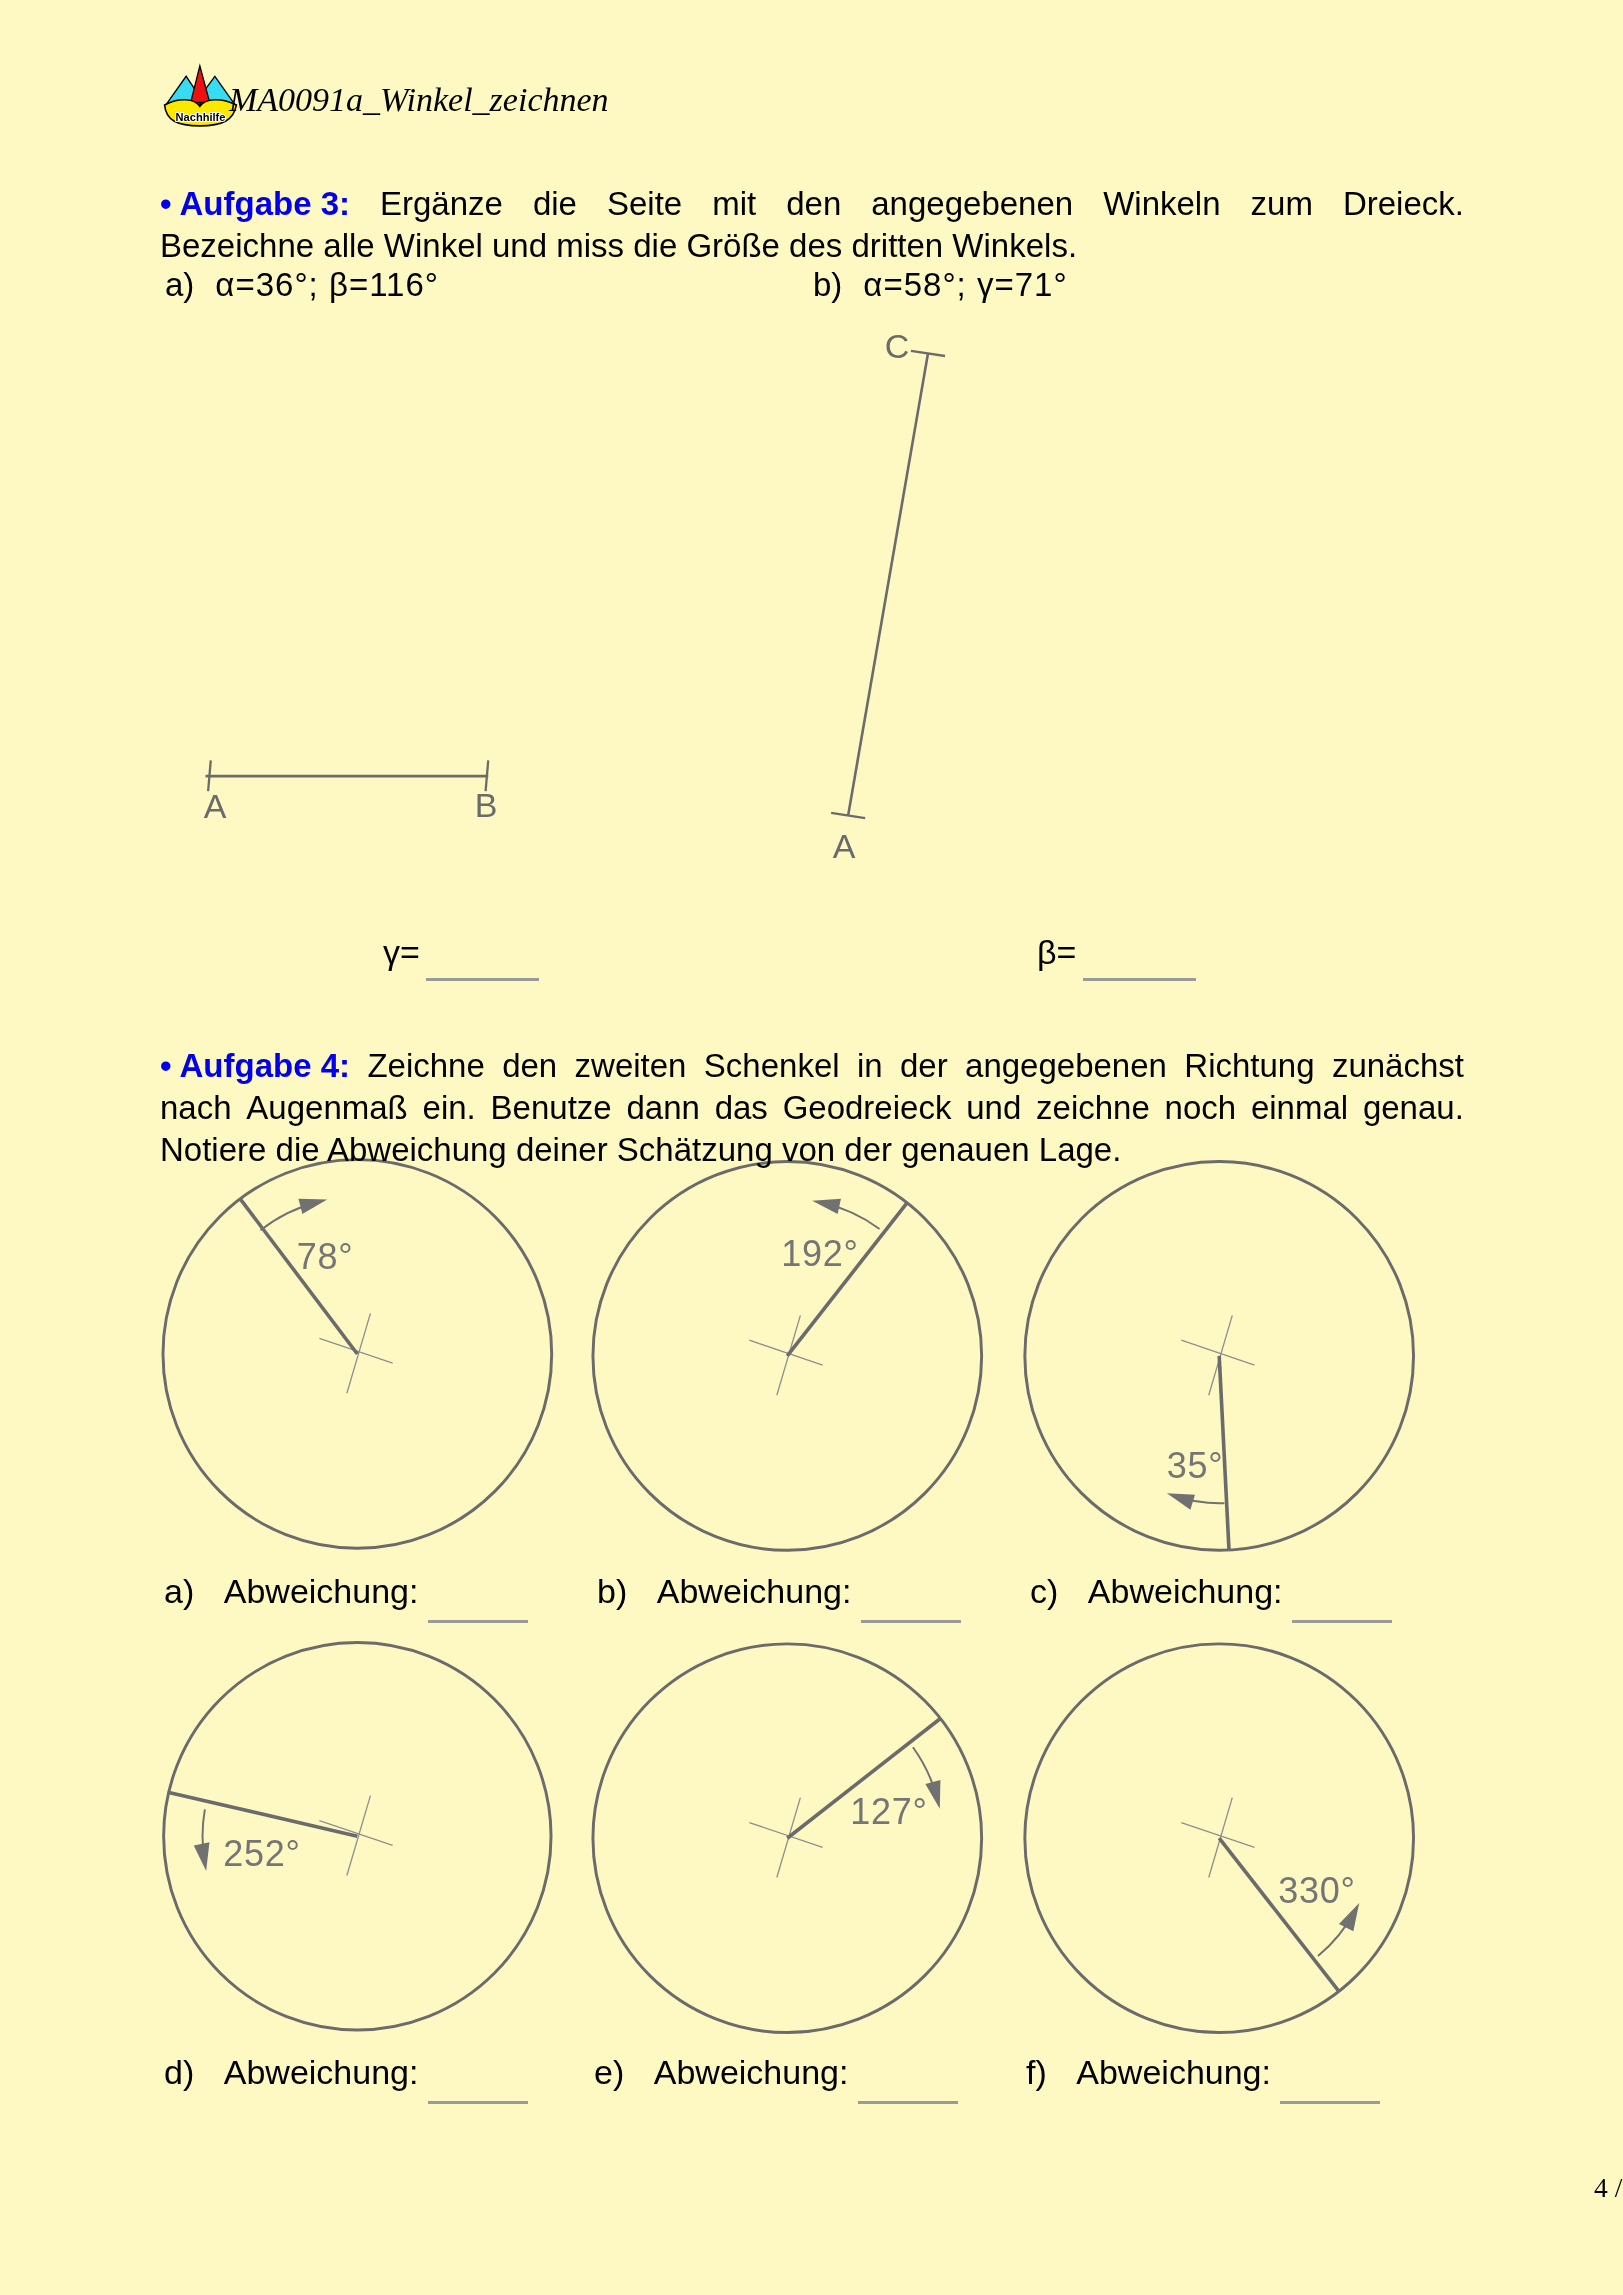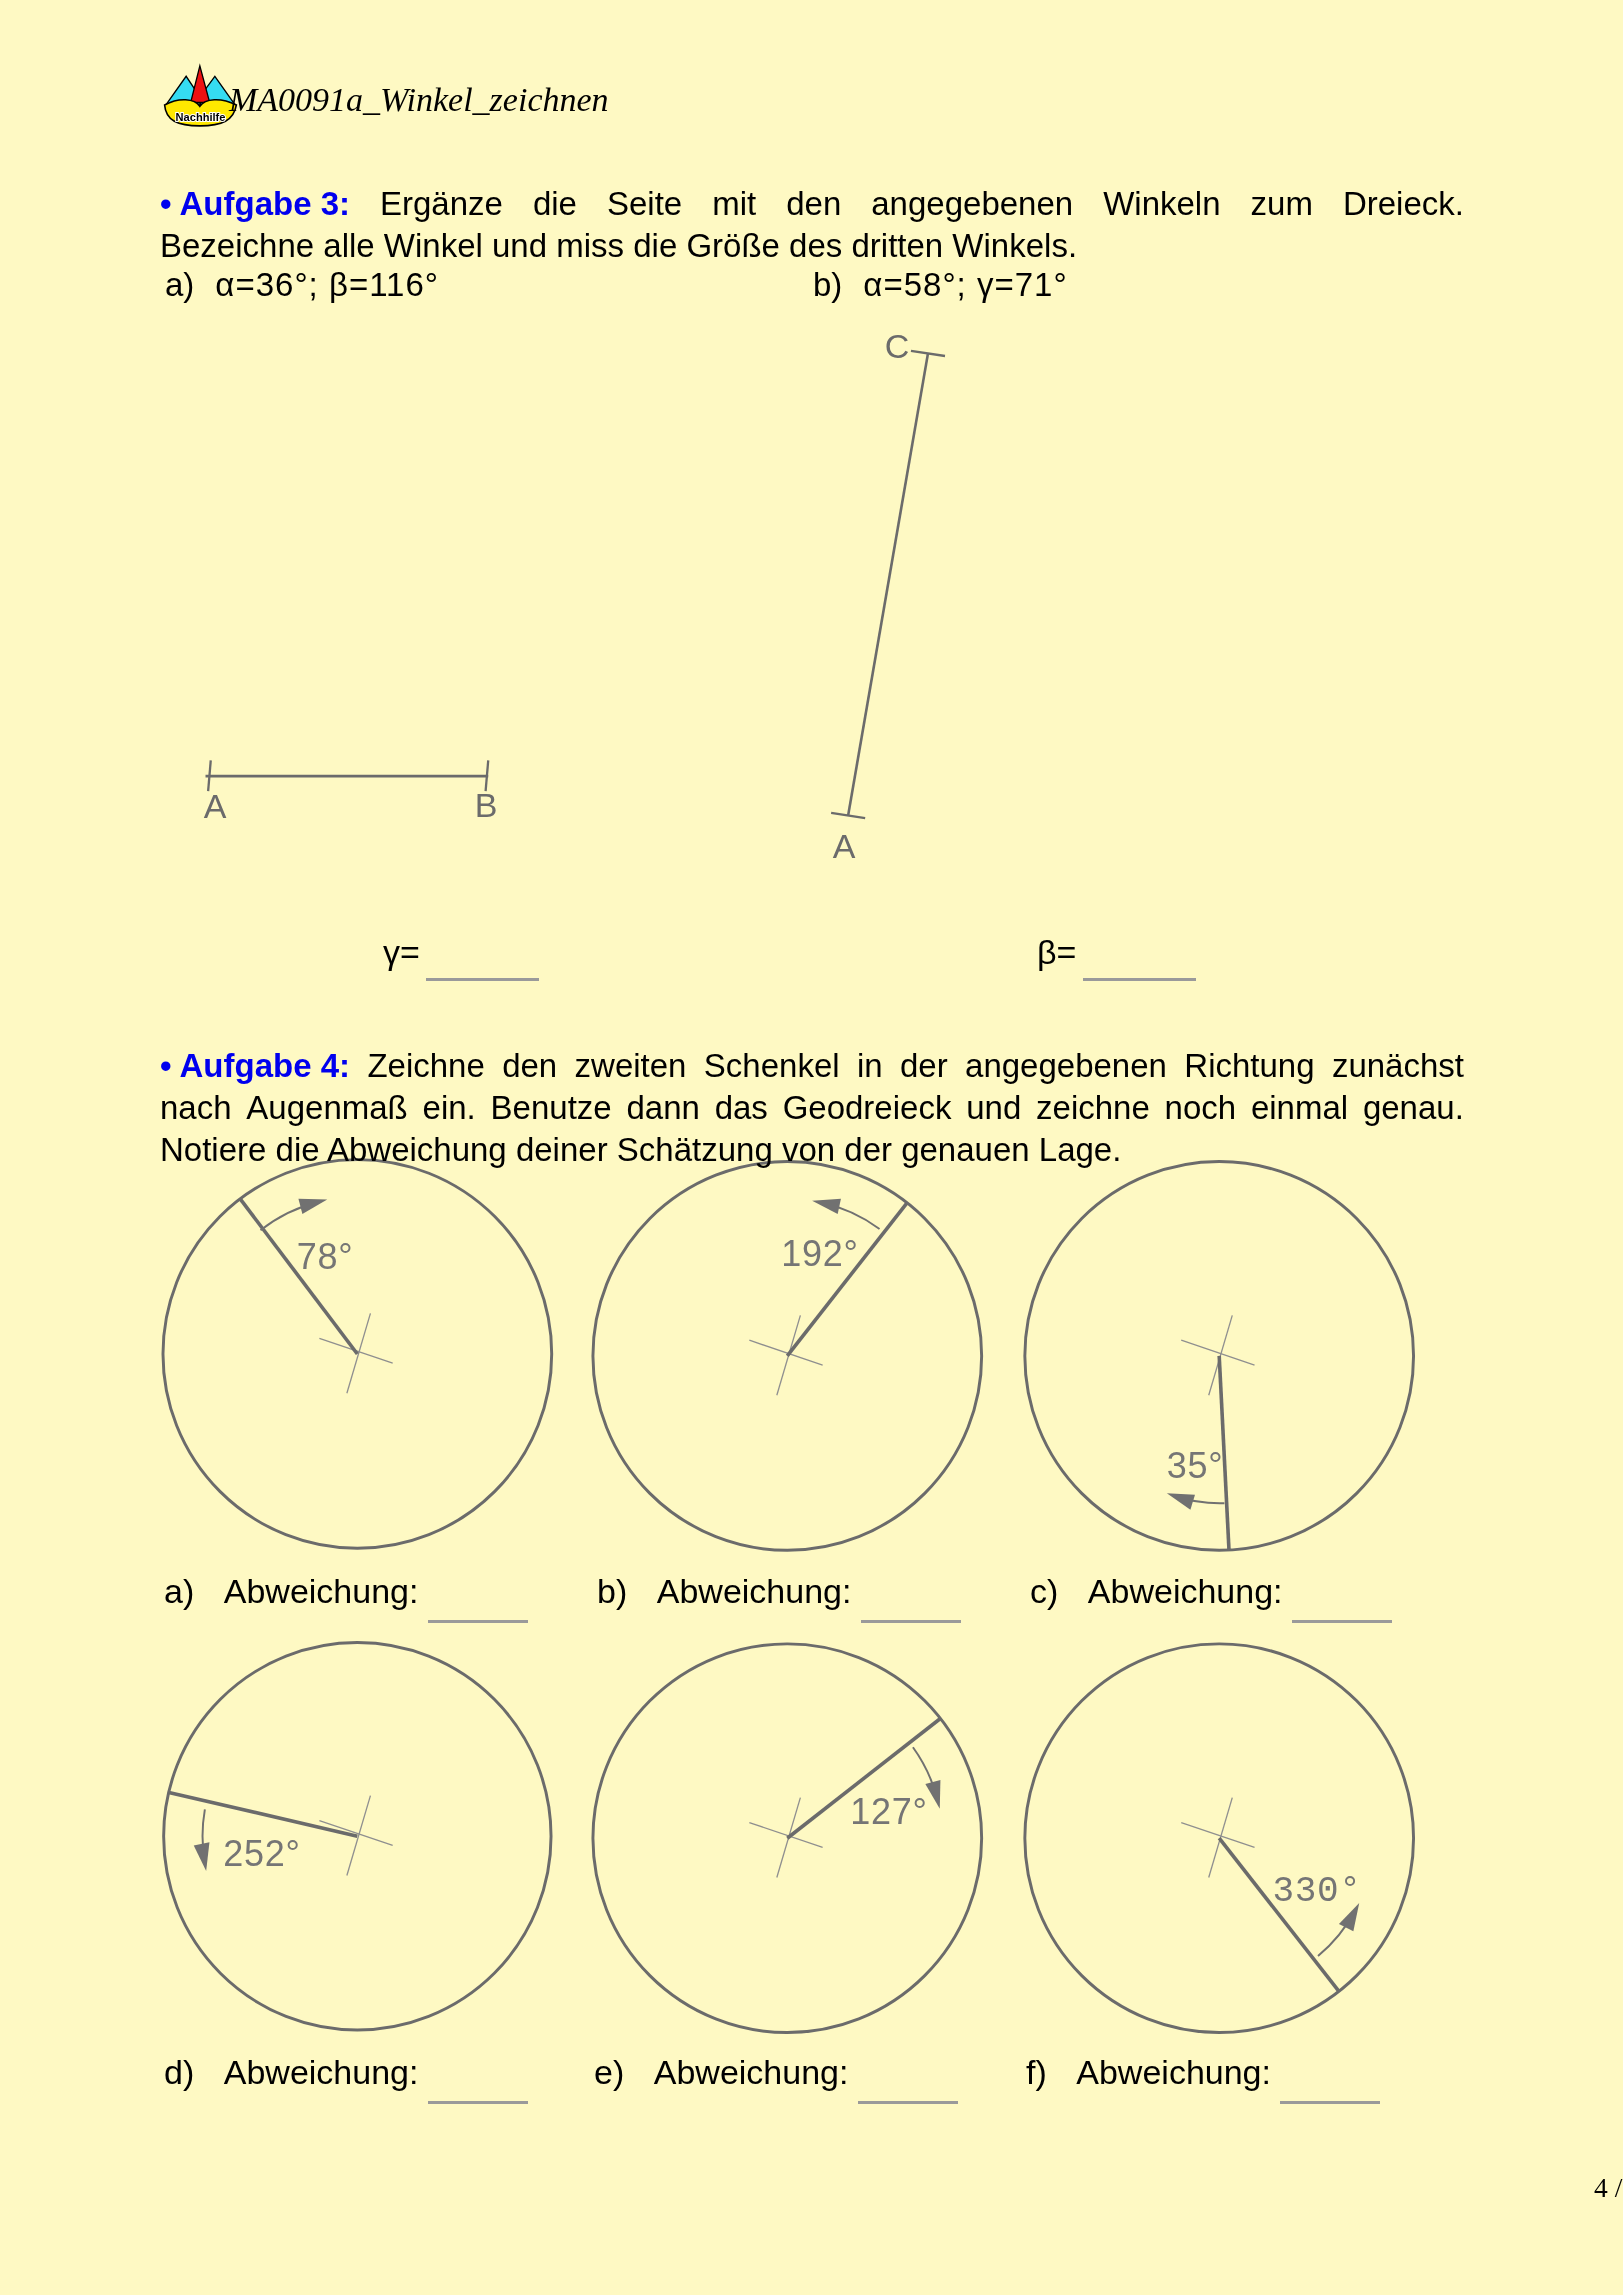--- a/index.html
+++ b/index.html
@@ -178,21 +178,21 @@
         <span>genau.</span>
       </div>
     <div class="pline">Notiere die Abweichung deiner Schätzung von der genauen Lage.</div>
   </div>
 
   <div class="angle-label" style="left:325px;top:1257px;">78°</div>
   <div class="angle-label" style="left:820px;top:1254px;">192°</div>
   <div class="angle-label" style="left:1195px;top:1466px;">35°</div>
   <div class="angle-label" style="left:262px;top:1854px;">252°</div>
   <div class="angle-label" style="left:889px;top:1812px;">127°</div>
-  <div class="angle-label" style="left:1317px;top:1891px;font-family:Liberation Mono, monospace;">330°</div>
+  <div class="angle-label" style="left:1317px;top:1891px;">330°</div>
 
   <div class="answer" style="left:164px;top:1572px;">
     <span class="letter">a)</span><span class="lbl">Abweichung:</span><span class="blank"></span>
   </div>
   <div class="answer" style="left:1030px;top:1572px;">
     <span class="letter">c)</span><span class="lbl">Abweichung:</span><span class="blank"></span>
   </div>
   <div class="answer" style="left:597px;top:1572px;">
     <span class="letter">b)</span><span class="lbl">Abweichung:</span><span class="blank"></span>
   </div>

